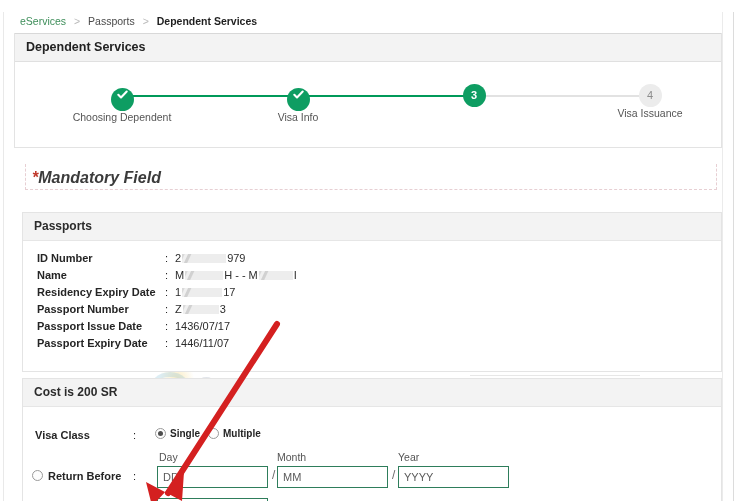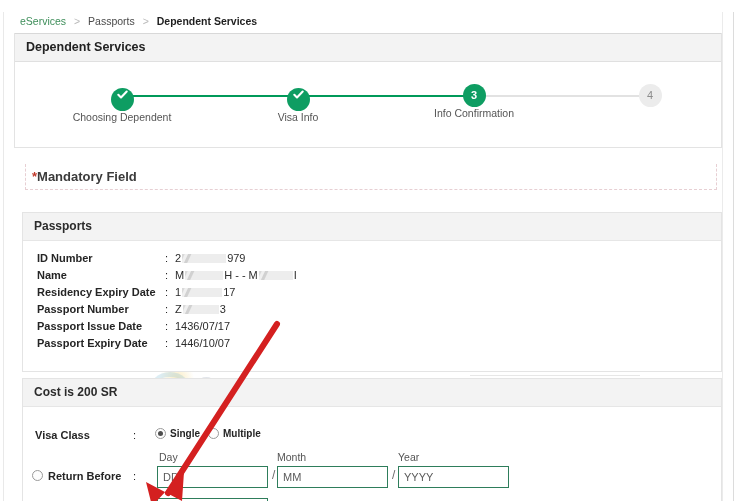--- a/index.html
+++ b/index.html
@@ -139,24 +139,25 @@
     width: 692px;
     height: 26px;
     border: 1px dashed #e7cfd3;
     border-top: none;
     box-sizing: border-box;
   }
   #mandatory-label {
     position: absolute;
     left: 6px;
     top: 5px;
-    font-size: 13px;
+    font-size: 16px;
     font-weight: bold;
     color: #3b3b3b;
     white-space: nowrap;
+    font-style: italic;
   }
   #mandatory-label .req-star { color: #c0392b; font-weight: bold; }
 
   
   .panel {
     position: absolute;
     background: #ffffff;
     border: 1px solid #e4e4e4;
     box-sizing: border-box;
   }
@@ -376,25 +377,25 @@
             <svg width="13" height="13" viewBox="0 0 13 13" aria-hidden="true">
                 <path d="M2.3 6.8 L5 9.4 L10.7 3.6" fill="none" stroke="#ffffff" stroke-width="2.1" stroke-linecap="round" stroke-linejoin="round"></path>
               </svg>
           </span>
         </div>
         <div class="step-label">Visa Info</div>
       </div>
 
       <div class="step" style="left:459px;">
         <div class="step-bubble active">3</div>
-        <div class="step-label">Info Confirmation</div>
       </div>
 
       <div class="step" style="left:635px;">
         <div class="step-bubble todo">4</div>
+        <div class="step-label">Visa Issuance</div>
       </div>
     </div>
   </div>
 
   <div id="mandatory-box">
     <div id="mandatory-label"><span class="req-star">*</span><span>Mandatory Field</span></div>
   </div>
 
   <div class="wm" id="wm-sun"></div>
   <div class="wm" id="wm-arc"></div>
@@ -419,21 +420,21 @@
 
       <div class="info-row">
         <span class="info-label">Passport Number</span><span class="info-colon">:</span><span class="info-value"><span>Z</span><span class="redact" style="width:36px"></span><span>3</span></span>
       </div>
 
       <div class="info-row">
         <span class="info-label">Passport Issue Date</span><span class="info-colon">:</span><span class="info-value">1436/07/17</span>
       </div>
 
       <div class="info-row">
-        <span class="info-label">Passport Expiry Date</span><span class="info-colon">:</span><span class="info-value">1446/10/07</span>
+        <span class="info-label">Passport Expiry Date</span><span class="info-colon">:</span><span class="info-value">1446/11/07</span>
       </div>
 
     </div>
   </div>
 
   <div class="panel" id="cost-panel">
     <div class="panel-header">Cost is 200 SR</div>
     <div class="panel-body">
 
       <div class="form-row">

